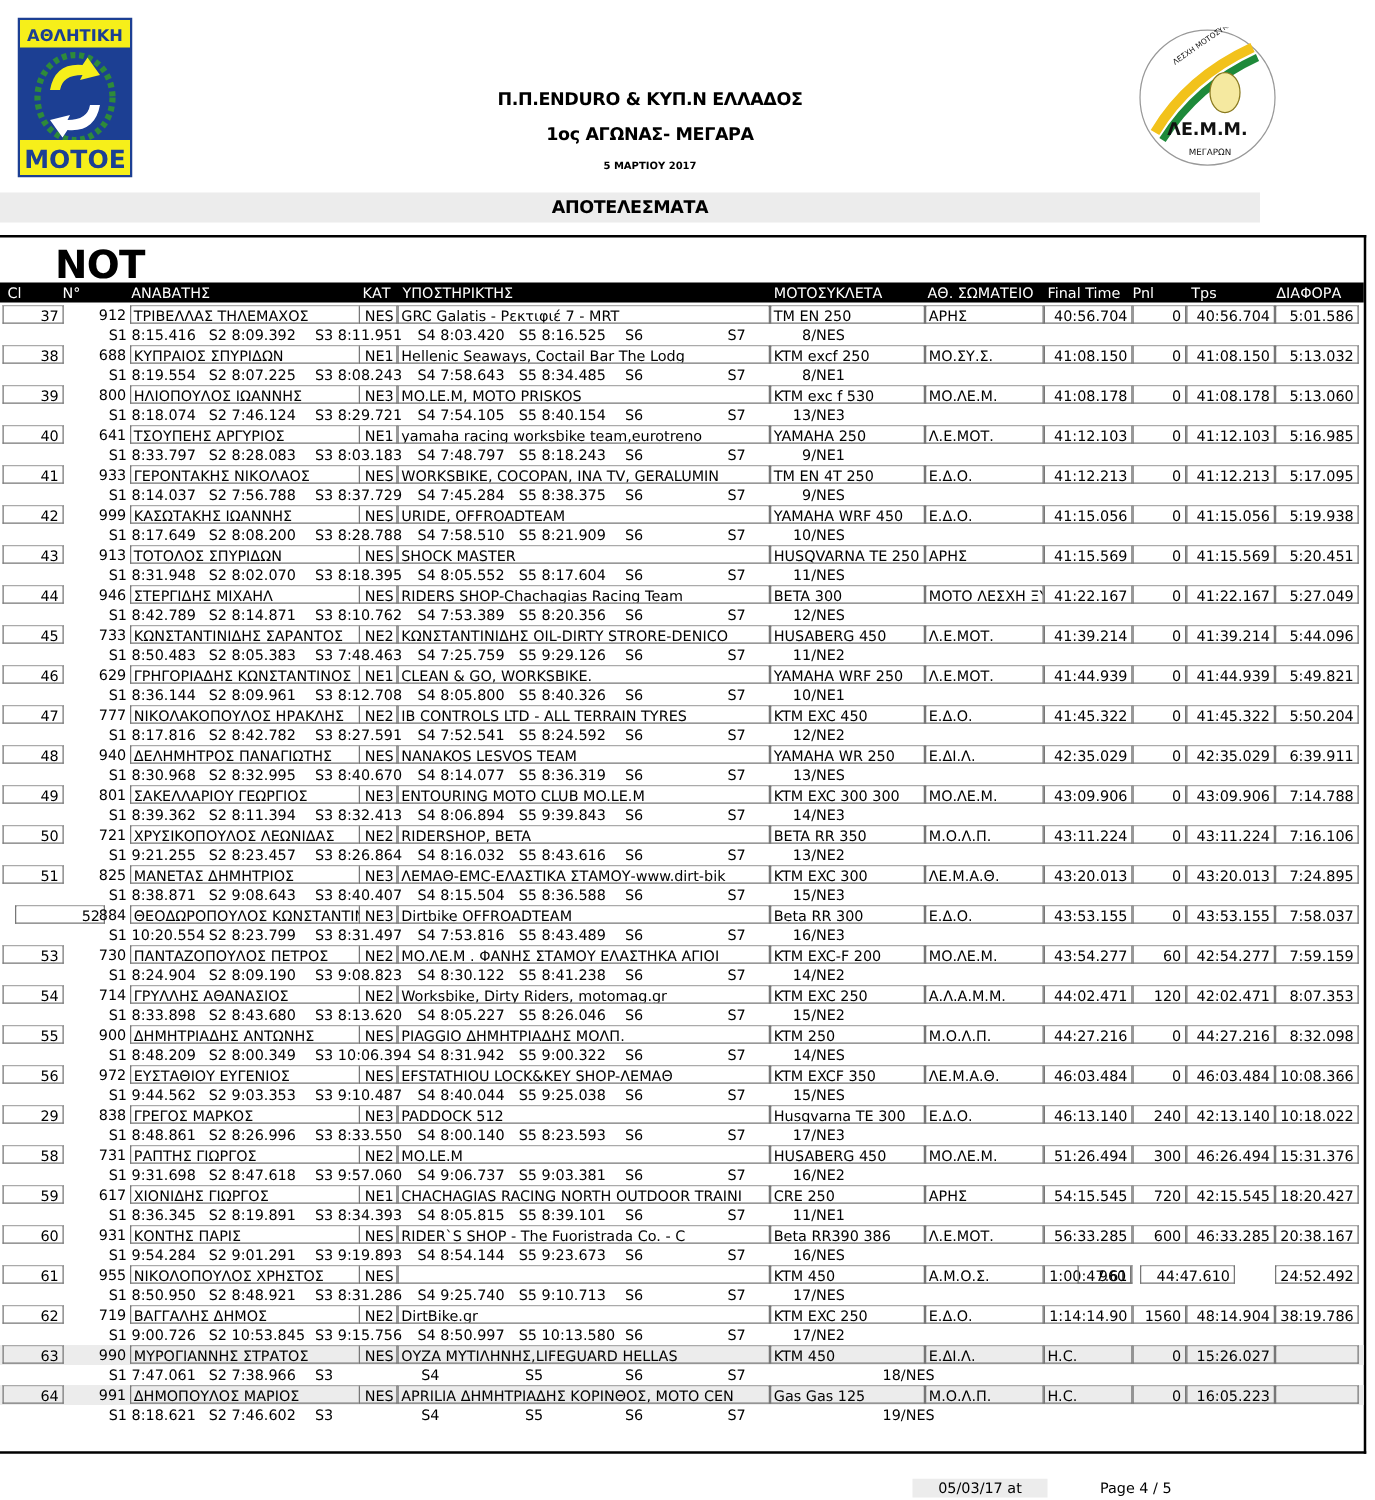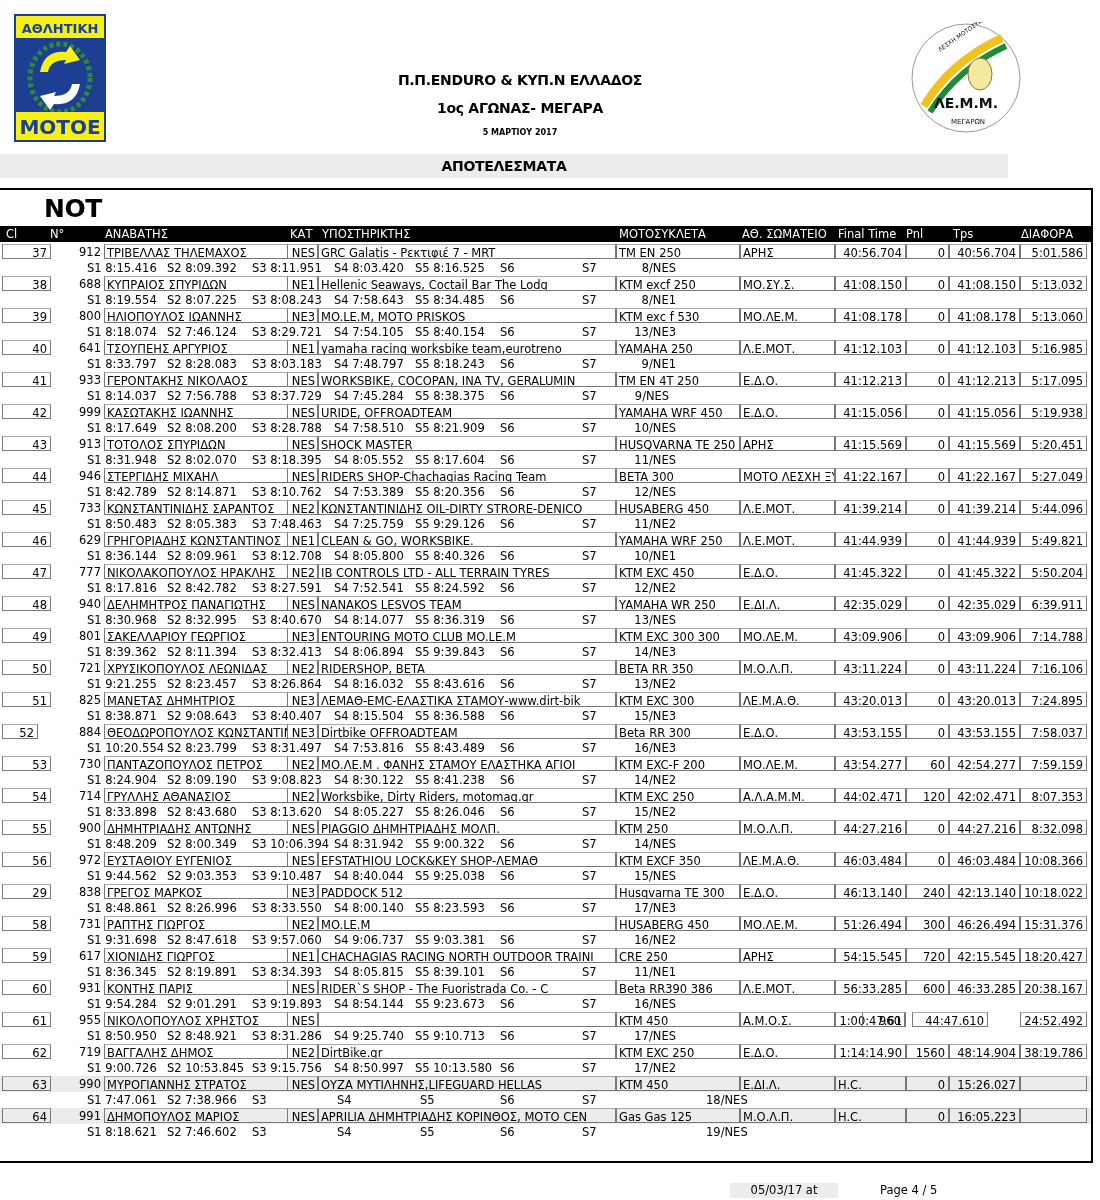--- a/index.html
+++ b/index.html
@@ -9,21 +9,21 @@
   .logo-right { position:absolute; left:910px; top:22px; width:112px; height:112px; }
   .h-line { position:absolute; left:0; width:1100px; text-align:center; font-weight:bold; }
   .h1 { top:72px; font-size:14px; letter-spacing:-0.3px; left:-30px; }
   .h2 { top:100px; font-size:14px; letter-spacing:-0.3px; left:-30px; }
   .h3 { top:128px; font-size:8px; left:-30px; }
   .results-band { position:absolute; left:0; top:154px; width:1008px; height:24px;
         background:#ececec; text-align:center; font-weight:bold; font-size:14px;
         line-height:24px; letter-spacing:-0.3px; }
   .frame { position:absolute; left:0; top:188px; width:1093px; height:975px;
            border:2px solid #000; border-left:0; box-sizing:border-box; }
-  .cat-title { position:absolute; left:44px; top:194px; font-size:25px; font-weight:bold;
+  .cat-title { position:absolute; left:44px; top:194px; font-size:31px; font-weight:bold;
                font-family:"DejaVu Sans", sans-serif; letter-spacing:-0.5px; }
   .thead { position:absolute; left:0; top:226px; width:1091px; height:16px; background:#000;
            color:#fff; font-size:11.5px; line-height:16px; font-family:"DejaVu Sans", sans-serif; }
   .thead span { position:absolute; top:0; white-space:nowrap; }
   .rows { position:absolute; left:0; top:244px; width:1091px; }
   .rowgrp { position:relative; }
   .r1 { position:relative; height:16px; font-size:11.5px; line-height:16px; }
   .r1.shade { background:#ececec; }
   .r2 { position:relative; height:16px; font-size:11.5px; line-height:16px; }
   .note { position:relative; height:16px; font-size:11.5px; line-height:16px; }
@@ -203,21 +203,21 @@
         <div class="cell bx right" style="left:1020px;width:67px">5:17.095</div>
       </div>
       <div class="r2">
         <span class="sp" style="left:87px">S1 8:14.037</span>
         <span class="sp" style="left:167px">S2 7:56.788</span>
         <span class="sp" style="left:252px">S3 8:37.729</span>
         <span class="sp" style="left:334px">S4 7:45.284</span>
         <span class="sp" style="left:415px">S5 8:38.375</span>
         <span class="sp" style="left:500px">S6</span>
         <span class="sp" style="left:582px">S7</span>
-        <span class="sp" style="left:628px;width:48px;text-align:center">9/NES</span>
+        <span class="sp" style="left:628px;width:48px;text-align:right">9/NES</span>
       </div>
     </div>
     <div class="rowgrp">
       <div class="r1">
         <div class="cell bx right" style="left:2px;width:49px">42</div>
         <div class="cell right" style="left:51px;width:53px">999</div>
         <div class="cell bx left" style="left:104px;width:183px;border-right:0">ΚΑΣΩΤΑΚΗΣ ΙΩΑΝΝΗΣ</div>
         <div class="cell bx left" style="left:287px;width:31px;text-align:right;padding-right:2px">NES</div>
         <div class="cell bx left" style="left:318px;width:298px">URIDE, OFFROADTEAM</div>
         <div class="cell bx left" style="left:616px;width:124px">YAMAHA WRF 450</div>
@@ -458,21 +458,21 @@
         <span class="sp" style="left:252px">S3 8:40.407</span>
         <span class="sp" style="left:334px">S4 8:15.504</span>
         <span class="sp" style="left:415px">S5 8:36.588</span>
         <span class="sp" style="left:500px">S6</span>
         <span class="sp" style="left:582px">S7</span>
         <span class="sp" style="left:628px;width:48px;text-align:right">15/NE3</span>
       </div>
     </div>
     <div class="rowgrp">
       <div class="r1">
-        <div class="cell bx right" style="left:2px;width:36px">52</div>
+        <div class="cell bx right" style="left:12px;width:72px">52</div>
         <div class="cell right" style="left:51px;width:53px">884</div>
         <div class="cell bx left" style="left:104px;width:183px;border-right:0">ΘΕΟΔΩΡΟΠΟΥΛΟΣ ΚΩΝΣΤΑΝΤΙΝ</div>
         <div class="cell bx left" style="left:287px;width:31px;text-align:right;padding-right:2px">NE3</div>
         <div class="cell bx left" style="left:318px;width:298px">Dirtbike OFFROADTEAM</div>
         <div class="cell bx left" style="left:616px;width:124px">Beta RR 300</div>
         <div class="cell bx left" style="left:740px;width:95px">Ε.Δ.Ο.</div>
         <div class="cell bx right" style="left:835px;width:71px">43:53.155</div>
         <div class="cell bx right" style="left:906px;width:43px">0</div>
         <div class="cell bx right" style="left:949px;width:71px">43:53.155</div>
         <div class="cell bx right" style="left:1020px;width:67px">7:58.037</div>

